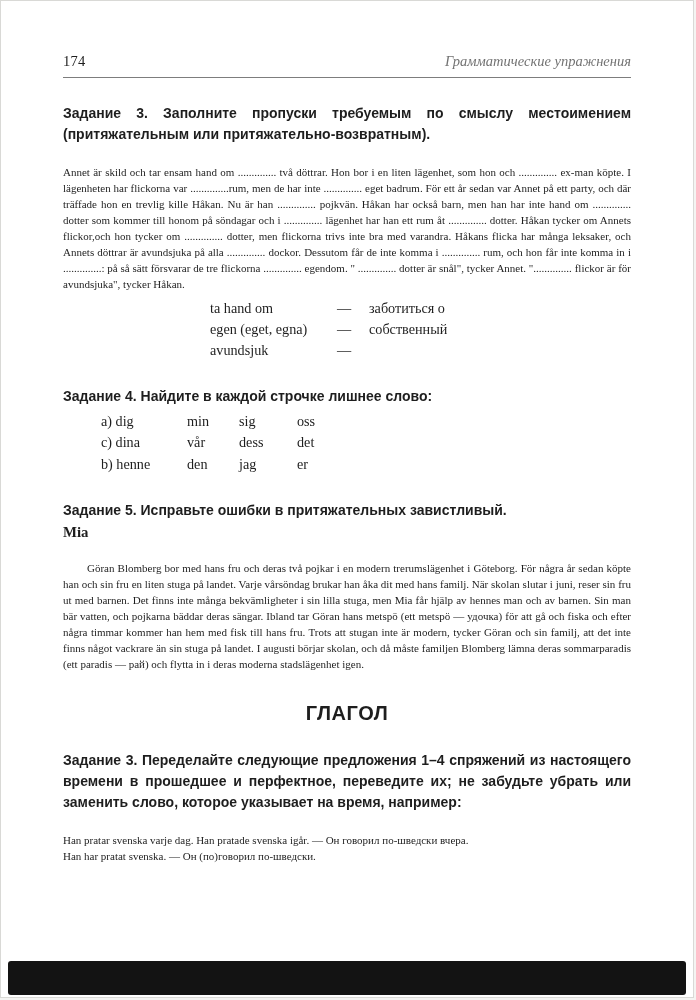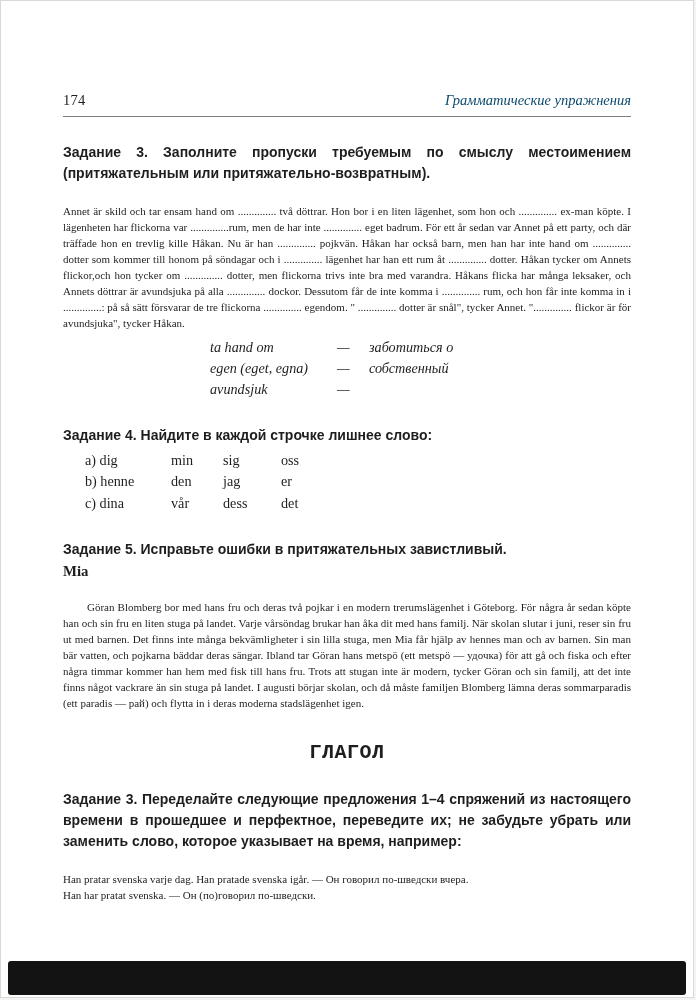--- a/index.html
+++ b/index.html
@@ -18,24 +18,23 @@
     overflow: hidden;
   }
   .content { padding: 0 62px; }
 
   .page-header {
     padding-top: 52px;
     display: flex;
     justify-content: space-between;
     align-items: baseline;
     font-size: 14.5px;
-    margin-top: 39px;
   }
   .page-num { letter-spacing: 0.3px; }
-  .running-title { font-style: italic; color: #0c4a6e; }
+  .running-title { font-style: italic; color: #737373; }
   .rule { border: 0; border-top: 1.2px solid #7d7d7d; margin: 7px 0 0 0; }
 
   .task-heading {
     margin: 25px 0 0 0;
     font-family: Liberation Sans, sans-serif;
     font-weight: bold;
     font-size: 14px;
     line-height: 1.5;
     text-align: justify;
   }
@@ -45,42 +44,42 @@
     line-height: 1.46;
     text-align: justify;
   }
   .indent { text-indent: 24px; }
 
   .glossary {
     margin: 6px 0 0 147px;
     font-size: 14.2px;
     line-height: 1.47;
   }
-  .glossary-row { display: grid; grid-template-columns: 127px 32px auto; font-style: italic; }
+  .glossary-row { display: grid; grid-template-columns: 127px 32px auto; }
 
   .word-table {
-    margin: 4px 0 0 22px;
+    margin: 4px 0 0 38px;
     font-size: 14.2px;
     line-height: 1.5;
   }
   .word-row { display: grid; grid-template-columns: 86px 52px 58px auto; }
 
   .story-title {
     margin: 3px 0 0 0;
     font-weight: bold;
     font-size: 14.8px;
   }
 
   .section-title {
     margin: 30px 0 0 0;
     text-align: center;
     font-size: 20px;
     font-weight: bold;
     letter-spacing: 0.5px;
-    font-family: Liberation Mono, monospace;
+    font-family: Liberation Sans, sans-serif;
   }
 
   .scan-bar {
     position: absolute;
     left: 7px; right: 7px; bottom: 2px;
     height: 34px;
     background: #131313;
     border-radius: 3px;
   }
 </style>
@@ -120,30 +119,30 @@
     <p class="task-heading"><span>Задание 4.</span> <span>Найдите в каждой строчке лишнее слово:</span></p>
 
     <div class="word-table">
       <div class="word-row">
         <span>a) dig</span>
         <span>min</span>
         <span>sig</span>
         <span>oss</span>
       </div>
       <div class="word-row">
+        <span>c) dina</span>
+        <span>vår</span>
+        <span>dess</span>
+        <span>det</span>
+      </div>
+      <div class="word-row">
         <span>b) henne</span>
         <span>den</span>
         <span>jag</span>
         <span>er</span>
-      </div>
-      <div class="word-row">
-        <span>c) dina</span>
-        <span>vår</span>
-        <span>dess</span>
-        <span>det</span>
       </div>
     </div>
 
     <p class="task-heading"><span>Задание 5.</span> <span>Исправьте ошибки в притяжательных завистливый.</span></p>
 
     <p class="story-title">Mia</p>
 
     <p class="body-par indent">Göran Blomberg bor med hans fru och deras två pojkar i en modern trerumslägenhet i Göteborg. För några år sedan köpte han och sin fru en liten stuga på landet. Varje vårsöndag brukar han åka dit med hans familj. När skolan slutar i juni, reser sin fru ut med barnen. Det finns inte många bekvämligheter i sin lilla stuga, men Mia får hjälp av hennes man och av barnen. Sin man bär vatten, och pojkarna bäddar deras sängar. Ibland tar Göran hans metspö (ett metspö — удочка) för att gå och fiska och efter några timmar kommer han hem med fisk till hans fru. Trots att stugan inte är modern, tycker Göran och sin familj, att det inte finns något vackrare än sin stuga på landet. I augusti börjar skolan, och då måste familjen Blomberg lämna deras sommarparadis (ett paradis — рай) och flytta in i deras moderna stadslägenhet igen.</p>
 
     <h2 class="section-title">ГЛАГОЛ</h2>

